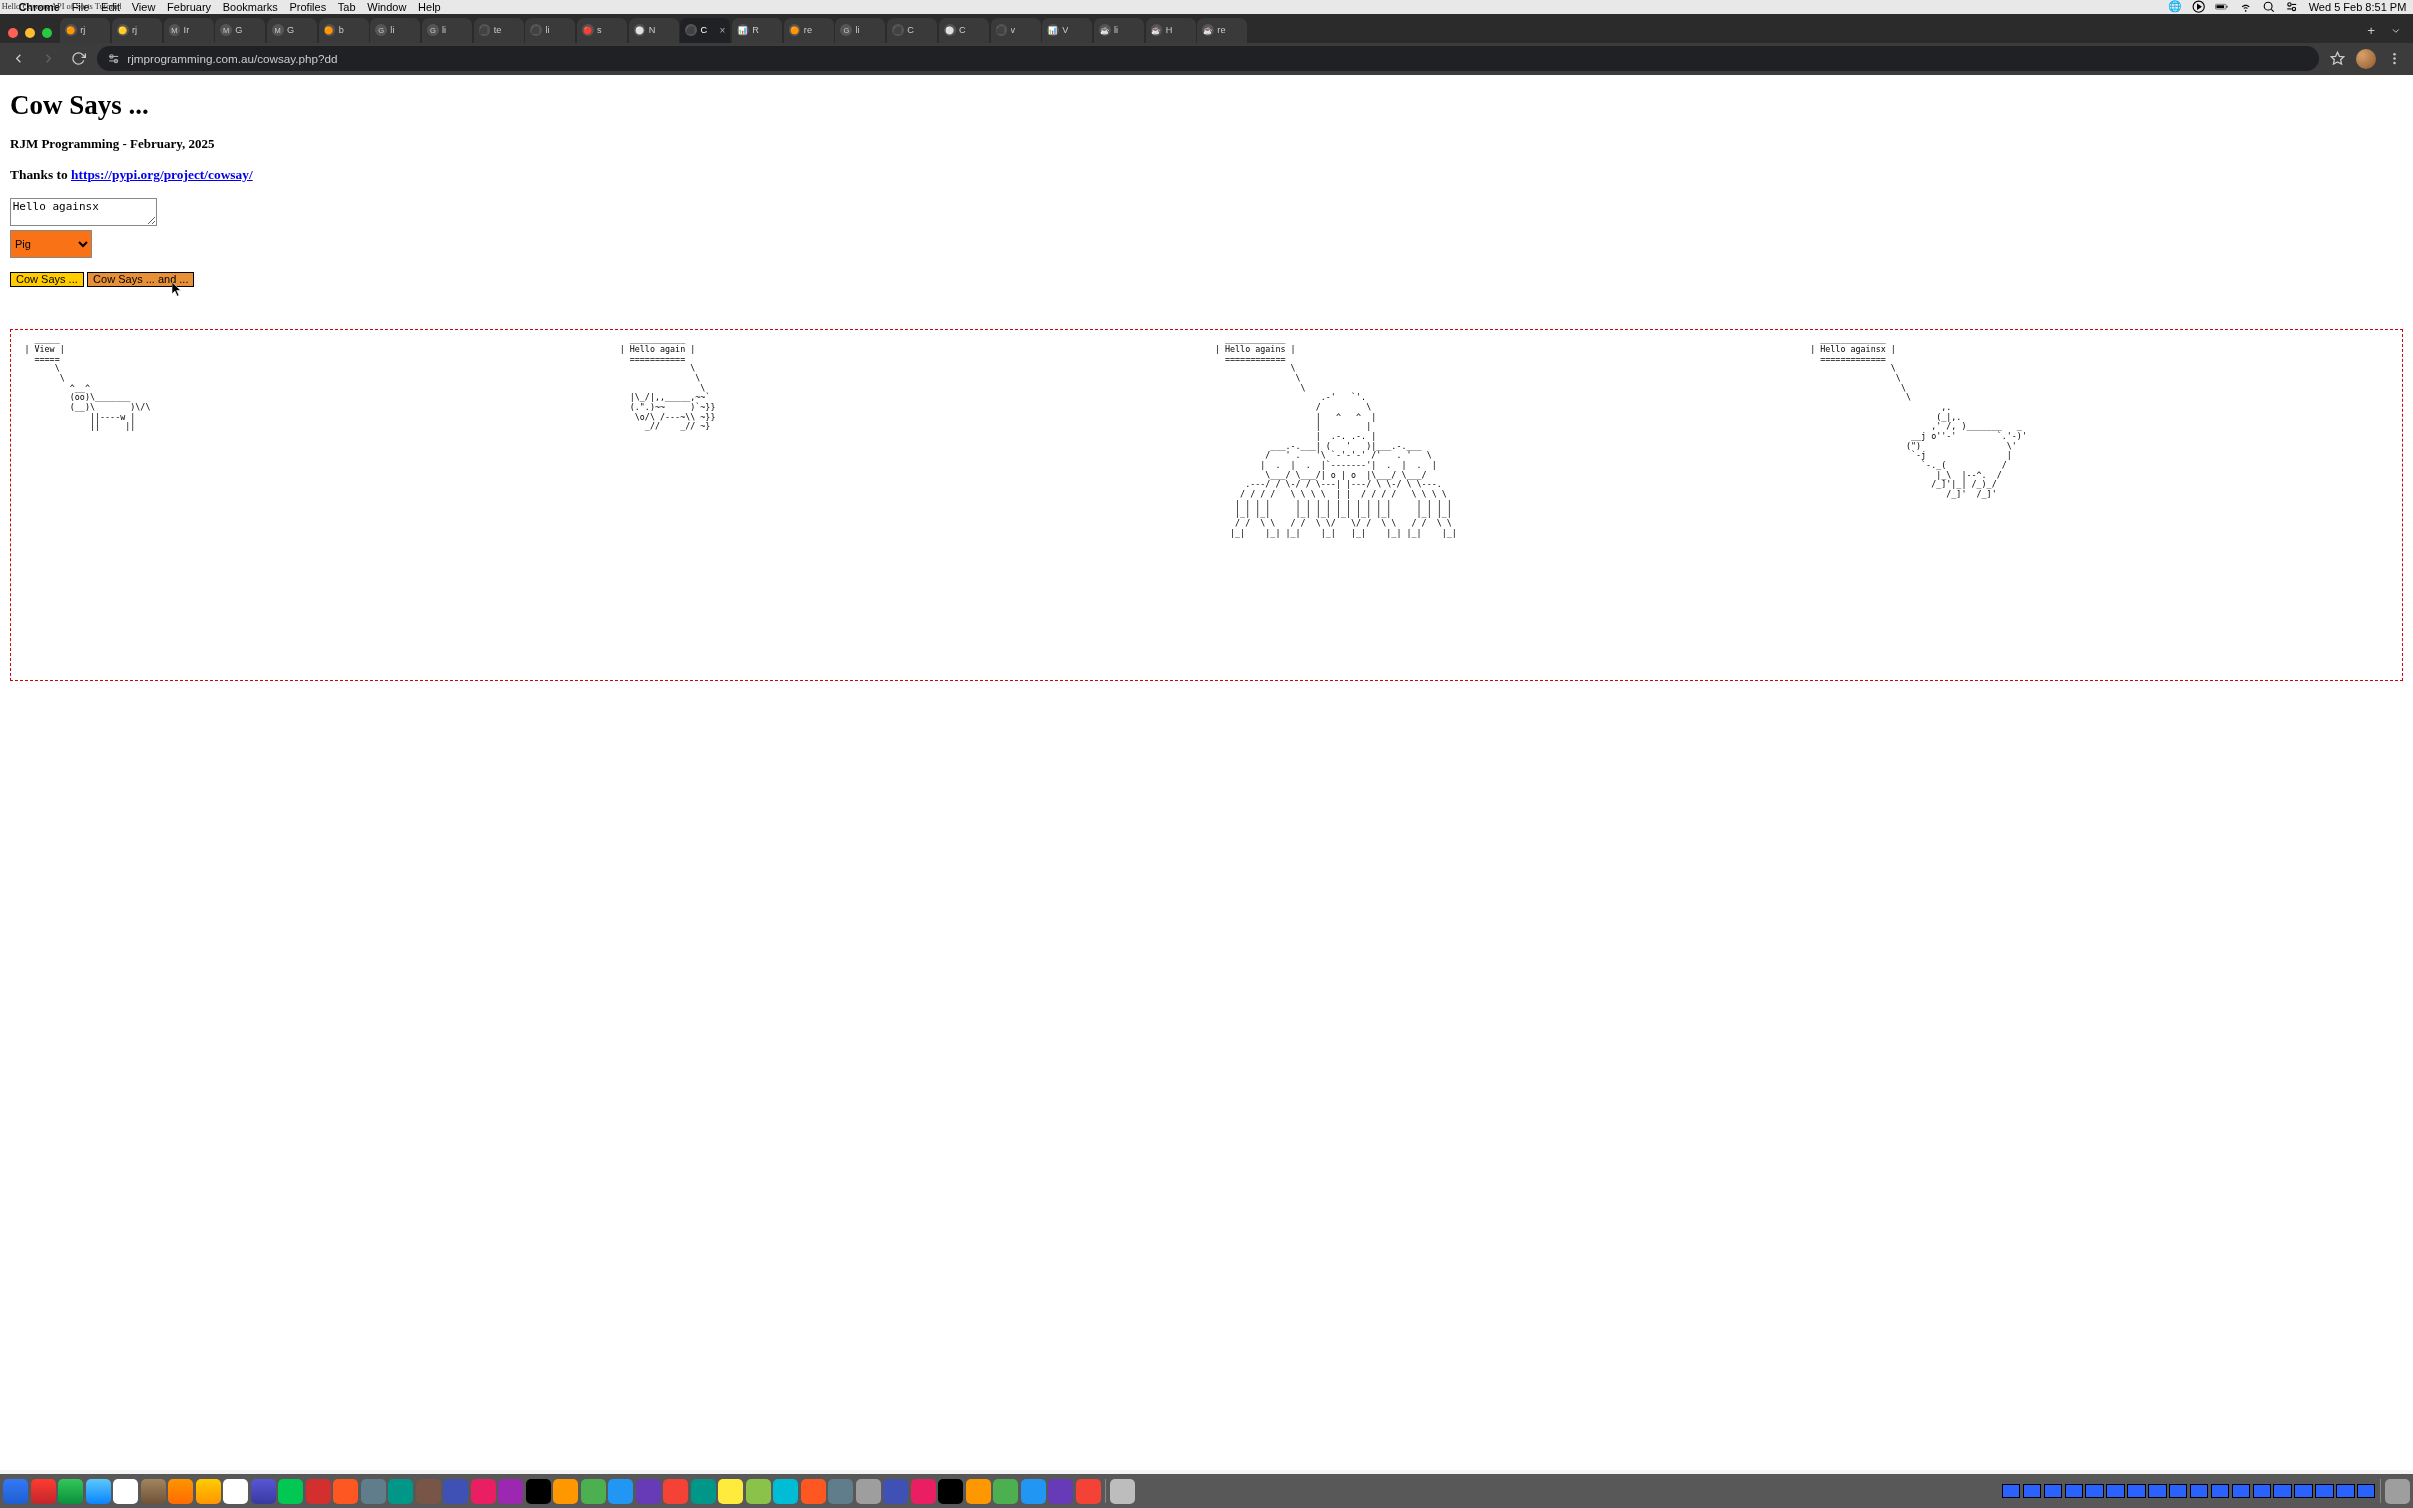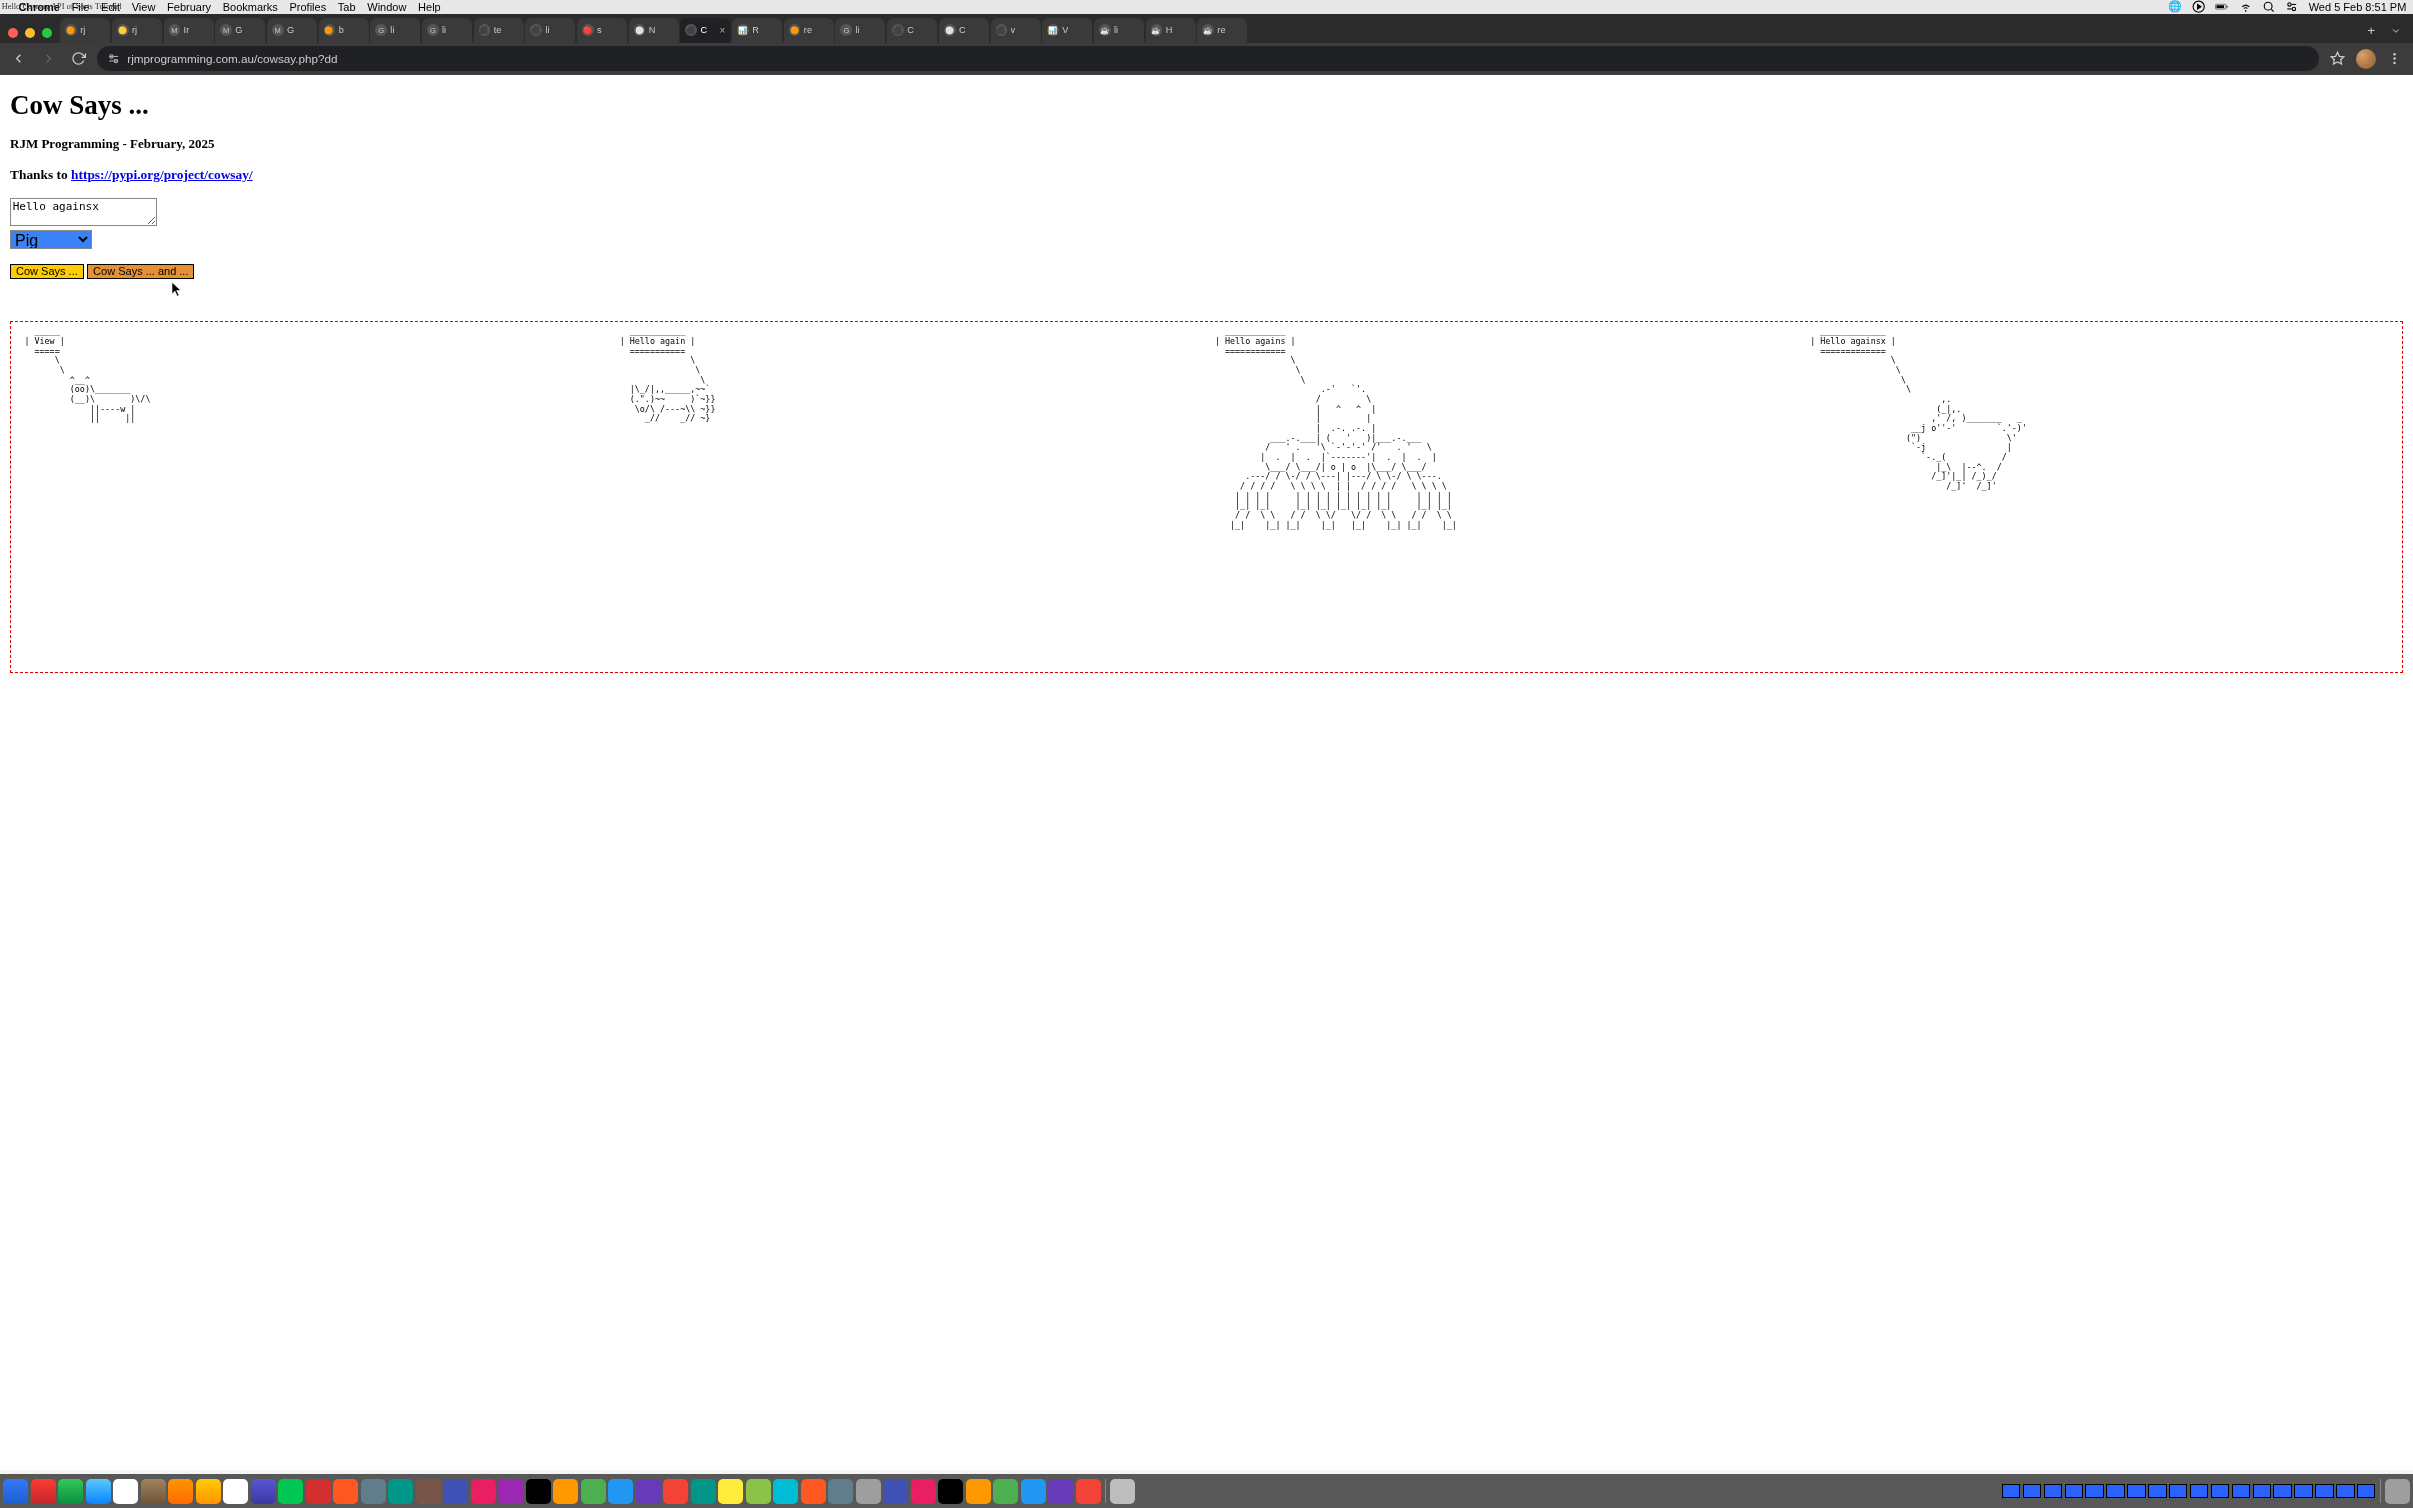--- a/index.html
+++ b/index.html
@@ -117,24 +117,24 @@
     font-family: ui-monospace, Menlo, monospace;
     font-size:11px;
     width:147px; height:28.5px;
     resize:both;
     border:0.8px solid #888;
     background:#fff;
     color:#000;
     padding:1.7px;
   }
   select.animal {
-    width:82px; height:19px;
-    font-size:16px;
+    width:82px; height:28px;
+    font-size:11px;
     border:0.8px solid #888;
-    background:#3b82f6;
+    background:#f97316;
   }
   .btnrow{ margin-top:13.4px; }
   button.cowbtn {
     font-size:11px;
     padding:0.8px 5px;
     border:0.8px solid #000;
     background:#ffcc00;
     color:#000;
     cursor:pointer;
   }

